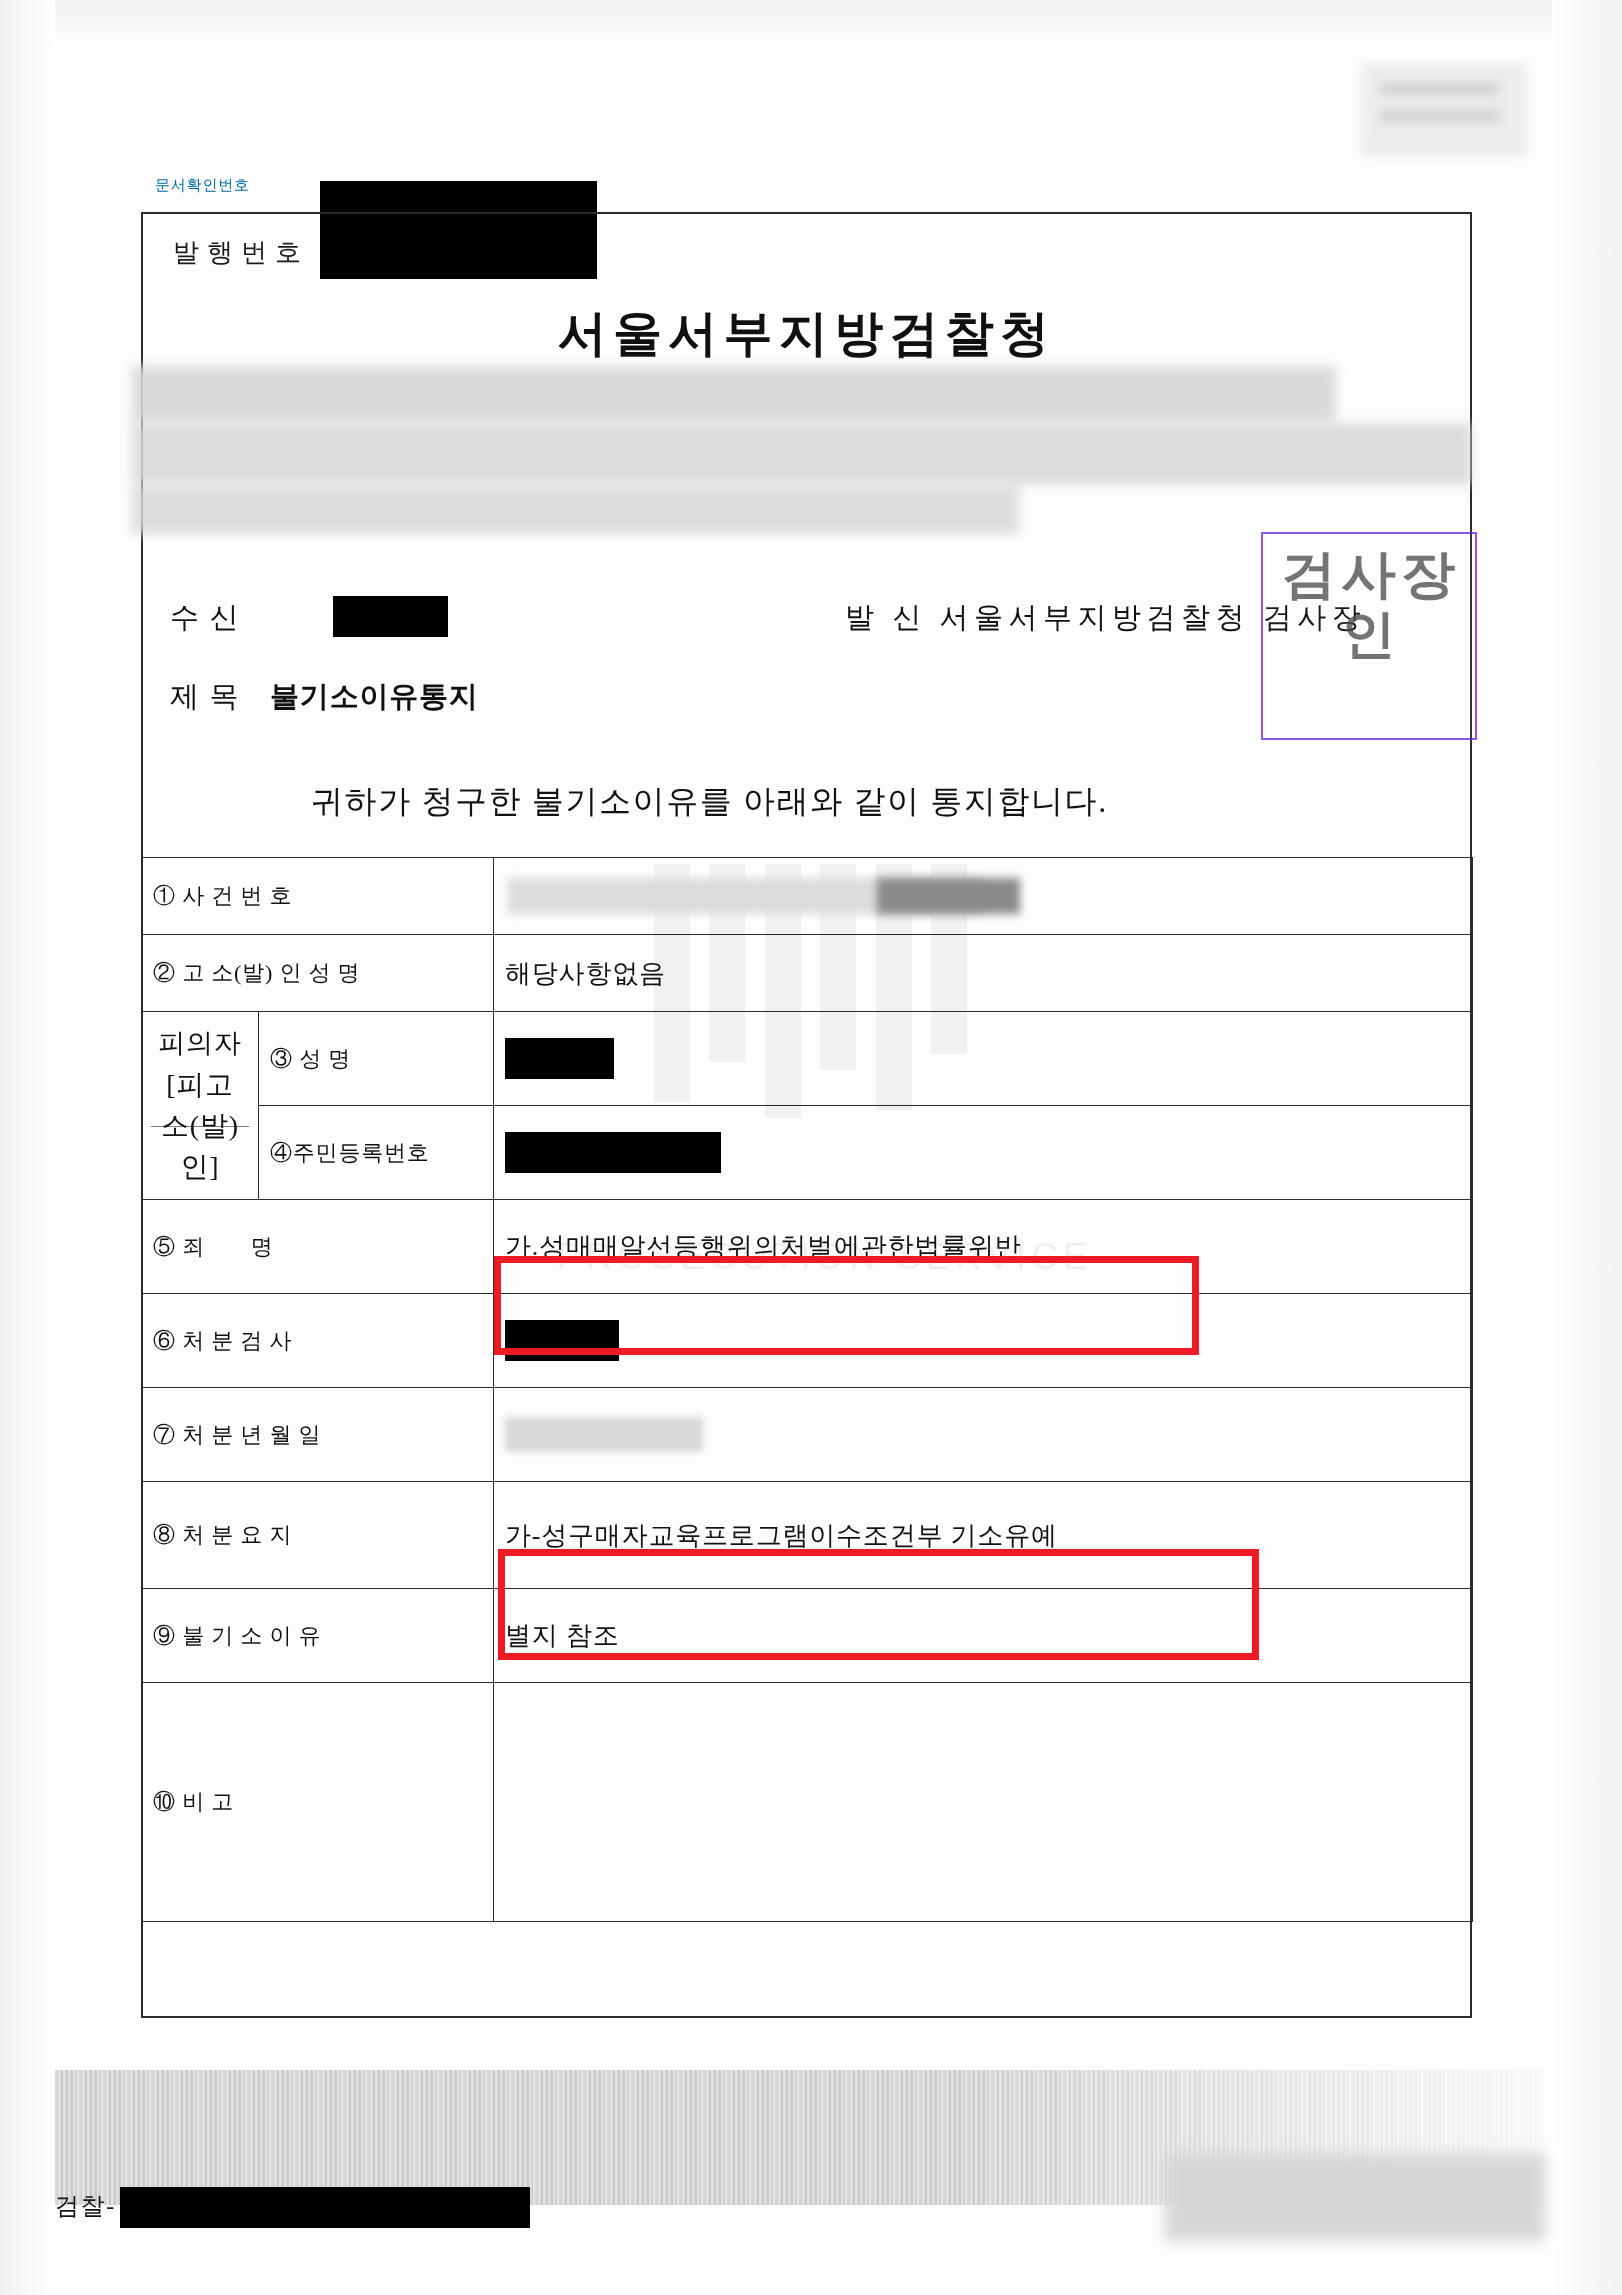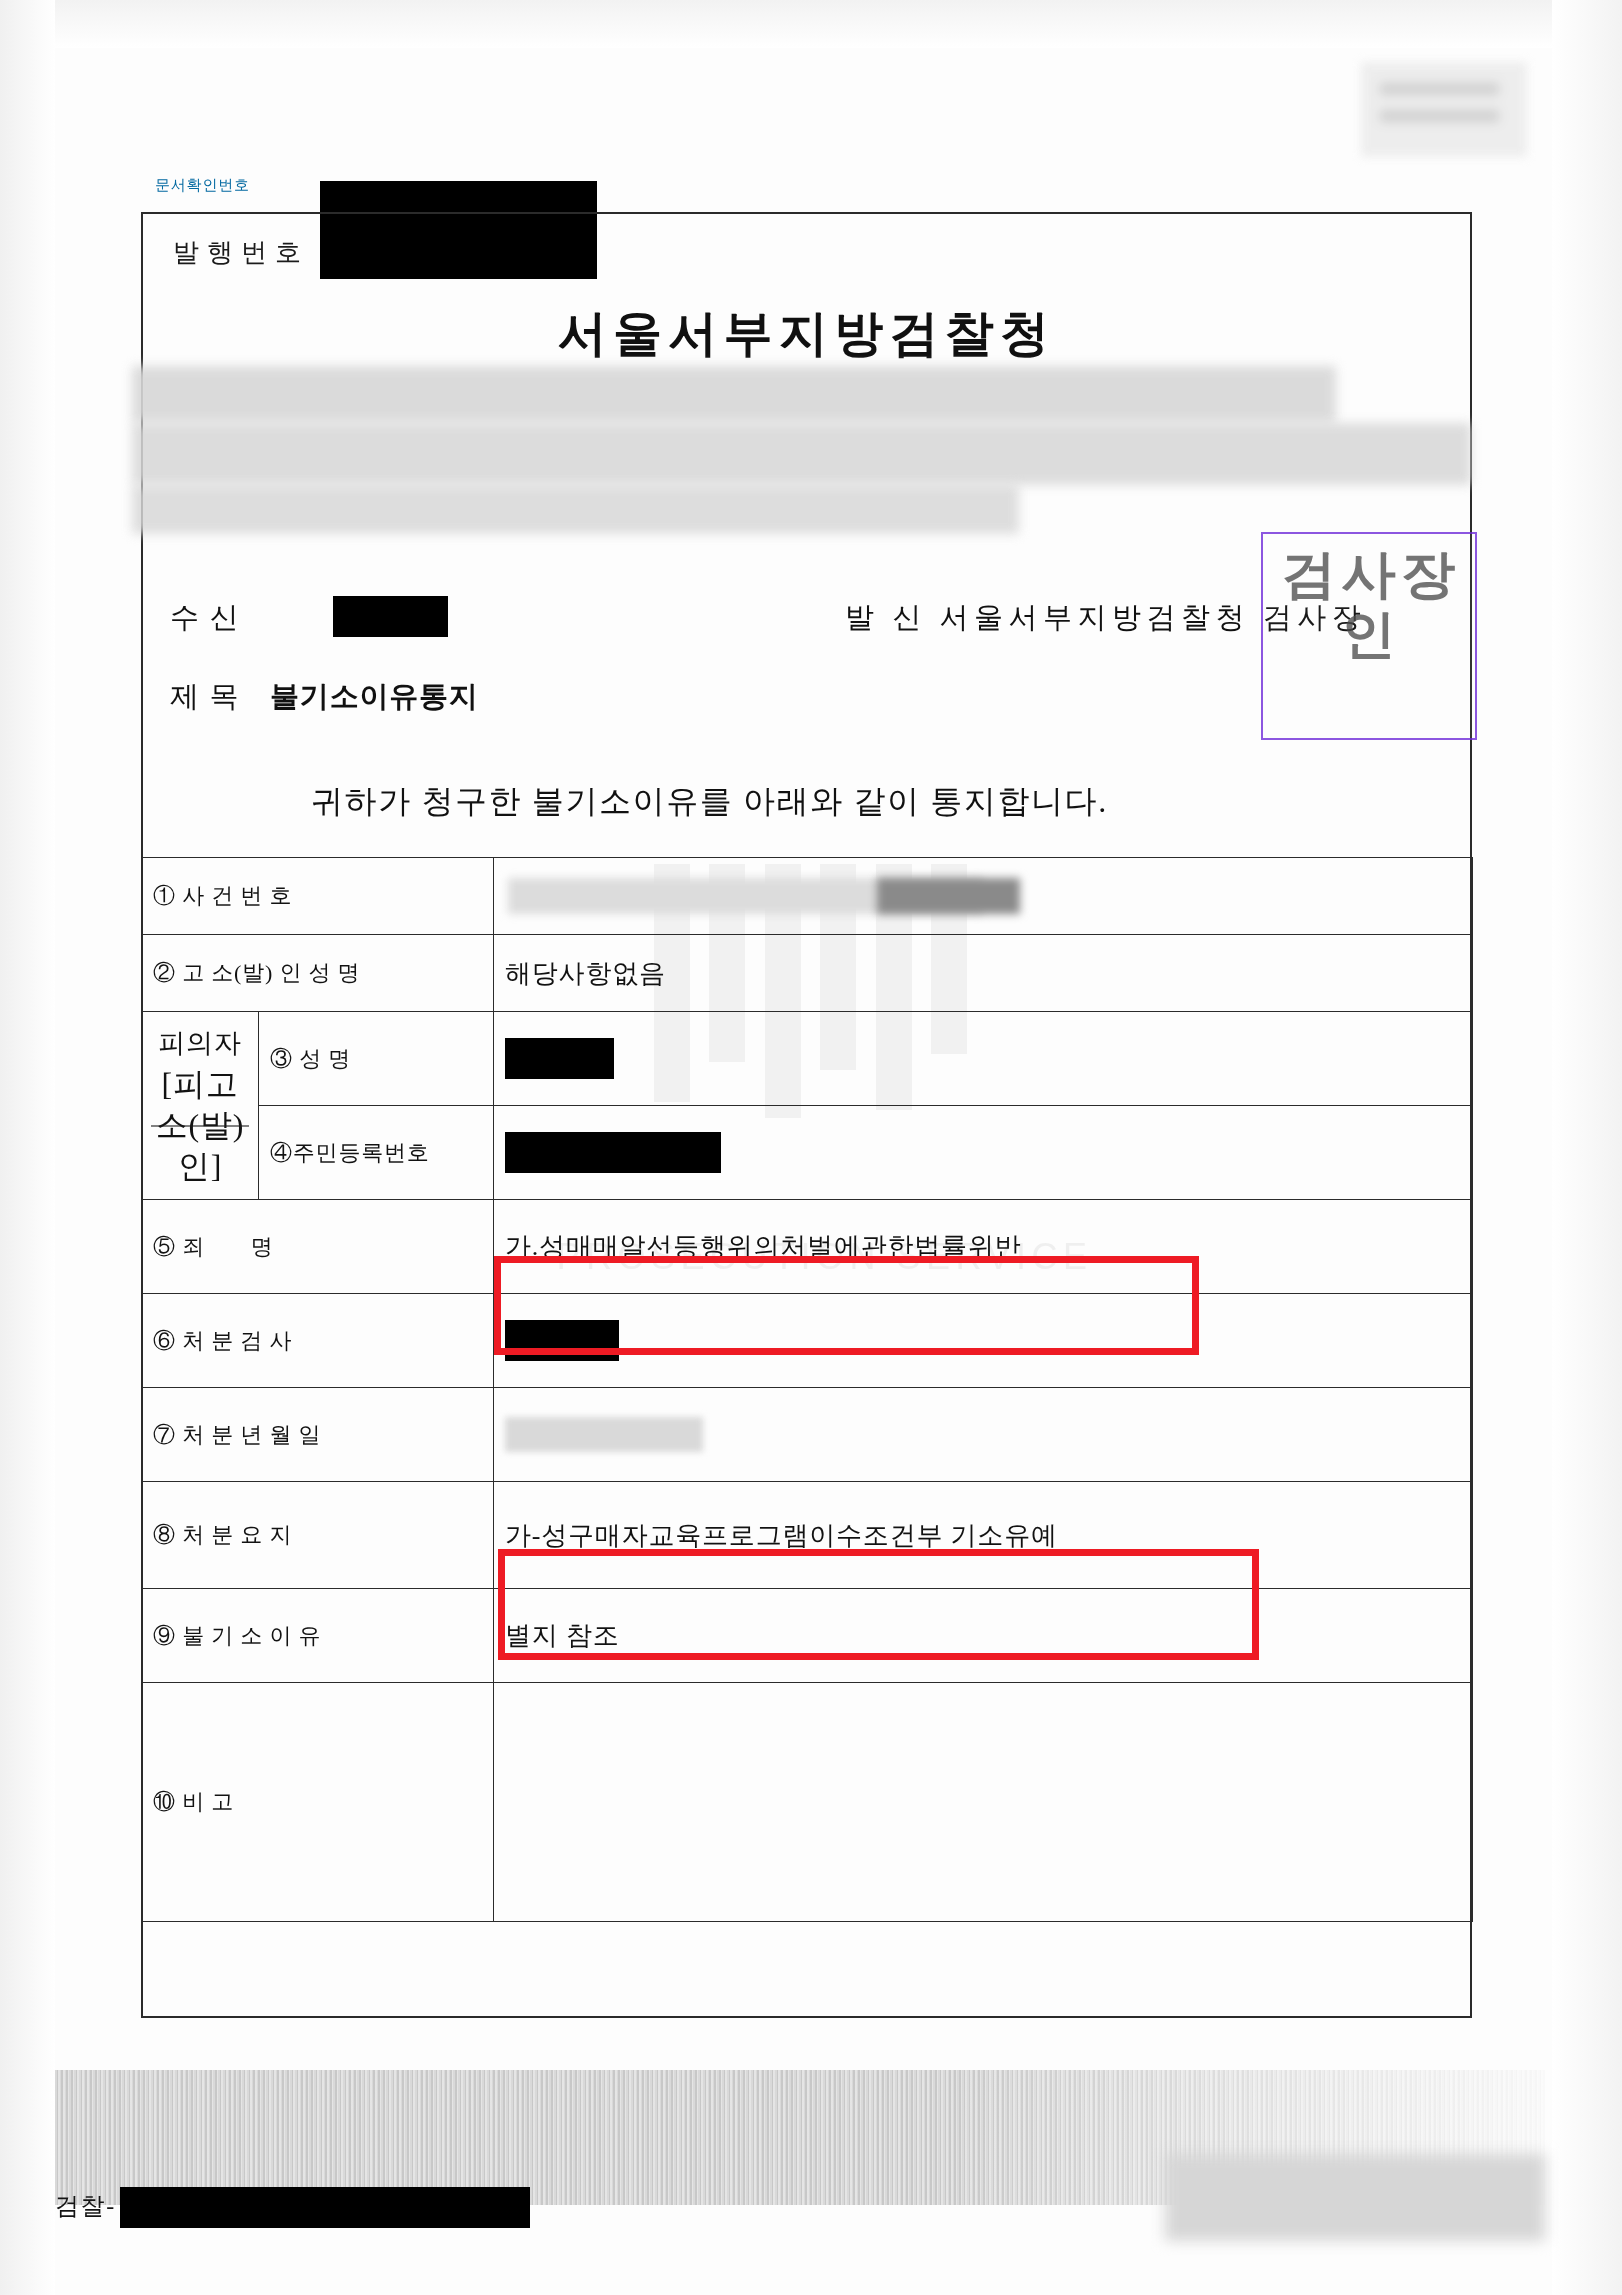--- a/index.html
+++ b/index.html
@@ -250,21 +250,21 @@
   .td-h300 { height: 238px; }
 
   .suspect-label {
     text-align: center;
     font-size: 27px;
     line-height: 41px;
     letter-spacing: 0.8px;
   }
   .suspect-label .sub {
     display: inline-block;
-    font-size: 32px;
+    font-size: 28px;
     position: relative;
   }
   .suspect-label .sub::after {
     content: "";
     position: absolute;
     left: -1.6px; right: -1.6px; top: 50%;
     height: 1.6px;
     background: #1b1b1b;
     opacity: .55;
   }

